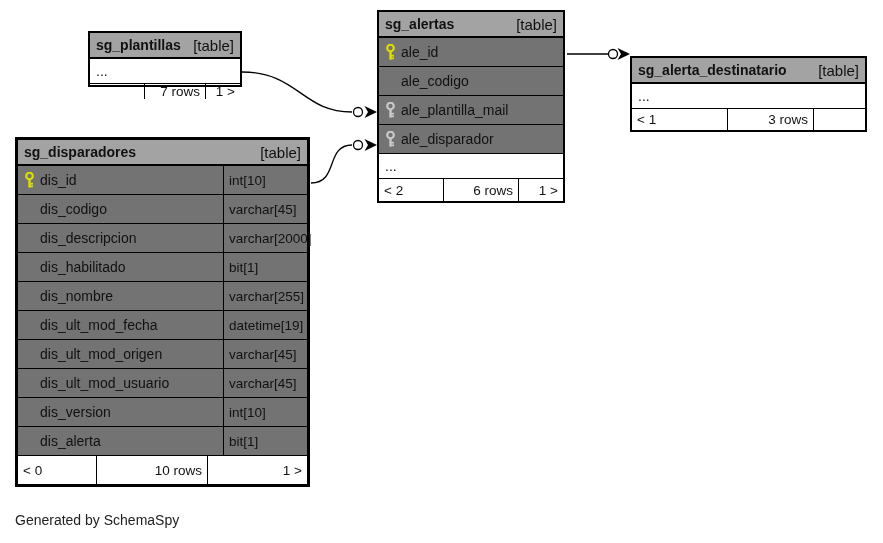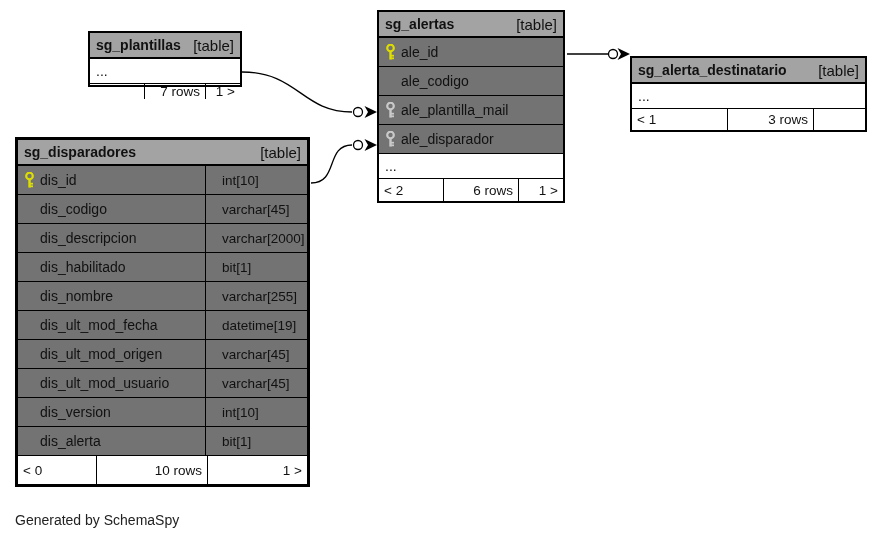--- a/index.html
+++ b/index.html
@@ -25,22 +25,22 @@
   .ttag  { font-size:15px; white-space:nowrap; margin-left:8px; }
 
   .trow {
     display:flex; align-items:center; border-bottom:1px solid #000;
     height:29px; box-sizing:border-box; flex:none; background:#737373;
   }
   .icell { width:22px; flex:none; display:flex; justify-content:center; align-items:center; }
   .cname { font-size:14px; white-space:nowrap; }
   .ctype {
     font-size:13.5px; border-left:1px solid #000; align-self:stretch;
-    display:flex; align-items:center; padding-left:16px; box-sizing:border-box;
-    width:102px; flex:none; white-space:nowrap;
+    display:flex; align-items:center; padding-left:5px; box-sizing:border-box;
+    width:84px; flex:none; white-space:nowrap;
   }
   .namecell { flex:1; }
 
   .erow {
     border-bottom:1px solid #000; height:25px; box-sizing:border-box;
     display:flex; align-items:center; padding:0 6px; font-size:14px; flex:none;
   }
 
   .tfoot { display:flex; flex:1; font-size:13.5px; align-items:stretch; }
   .fcell { display:flex; align-items:center; padding:0 5px; box-sizing:border-box; white-space:nowrap; }

